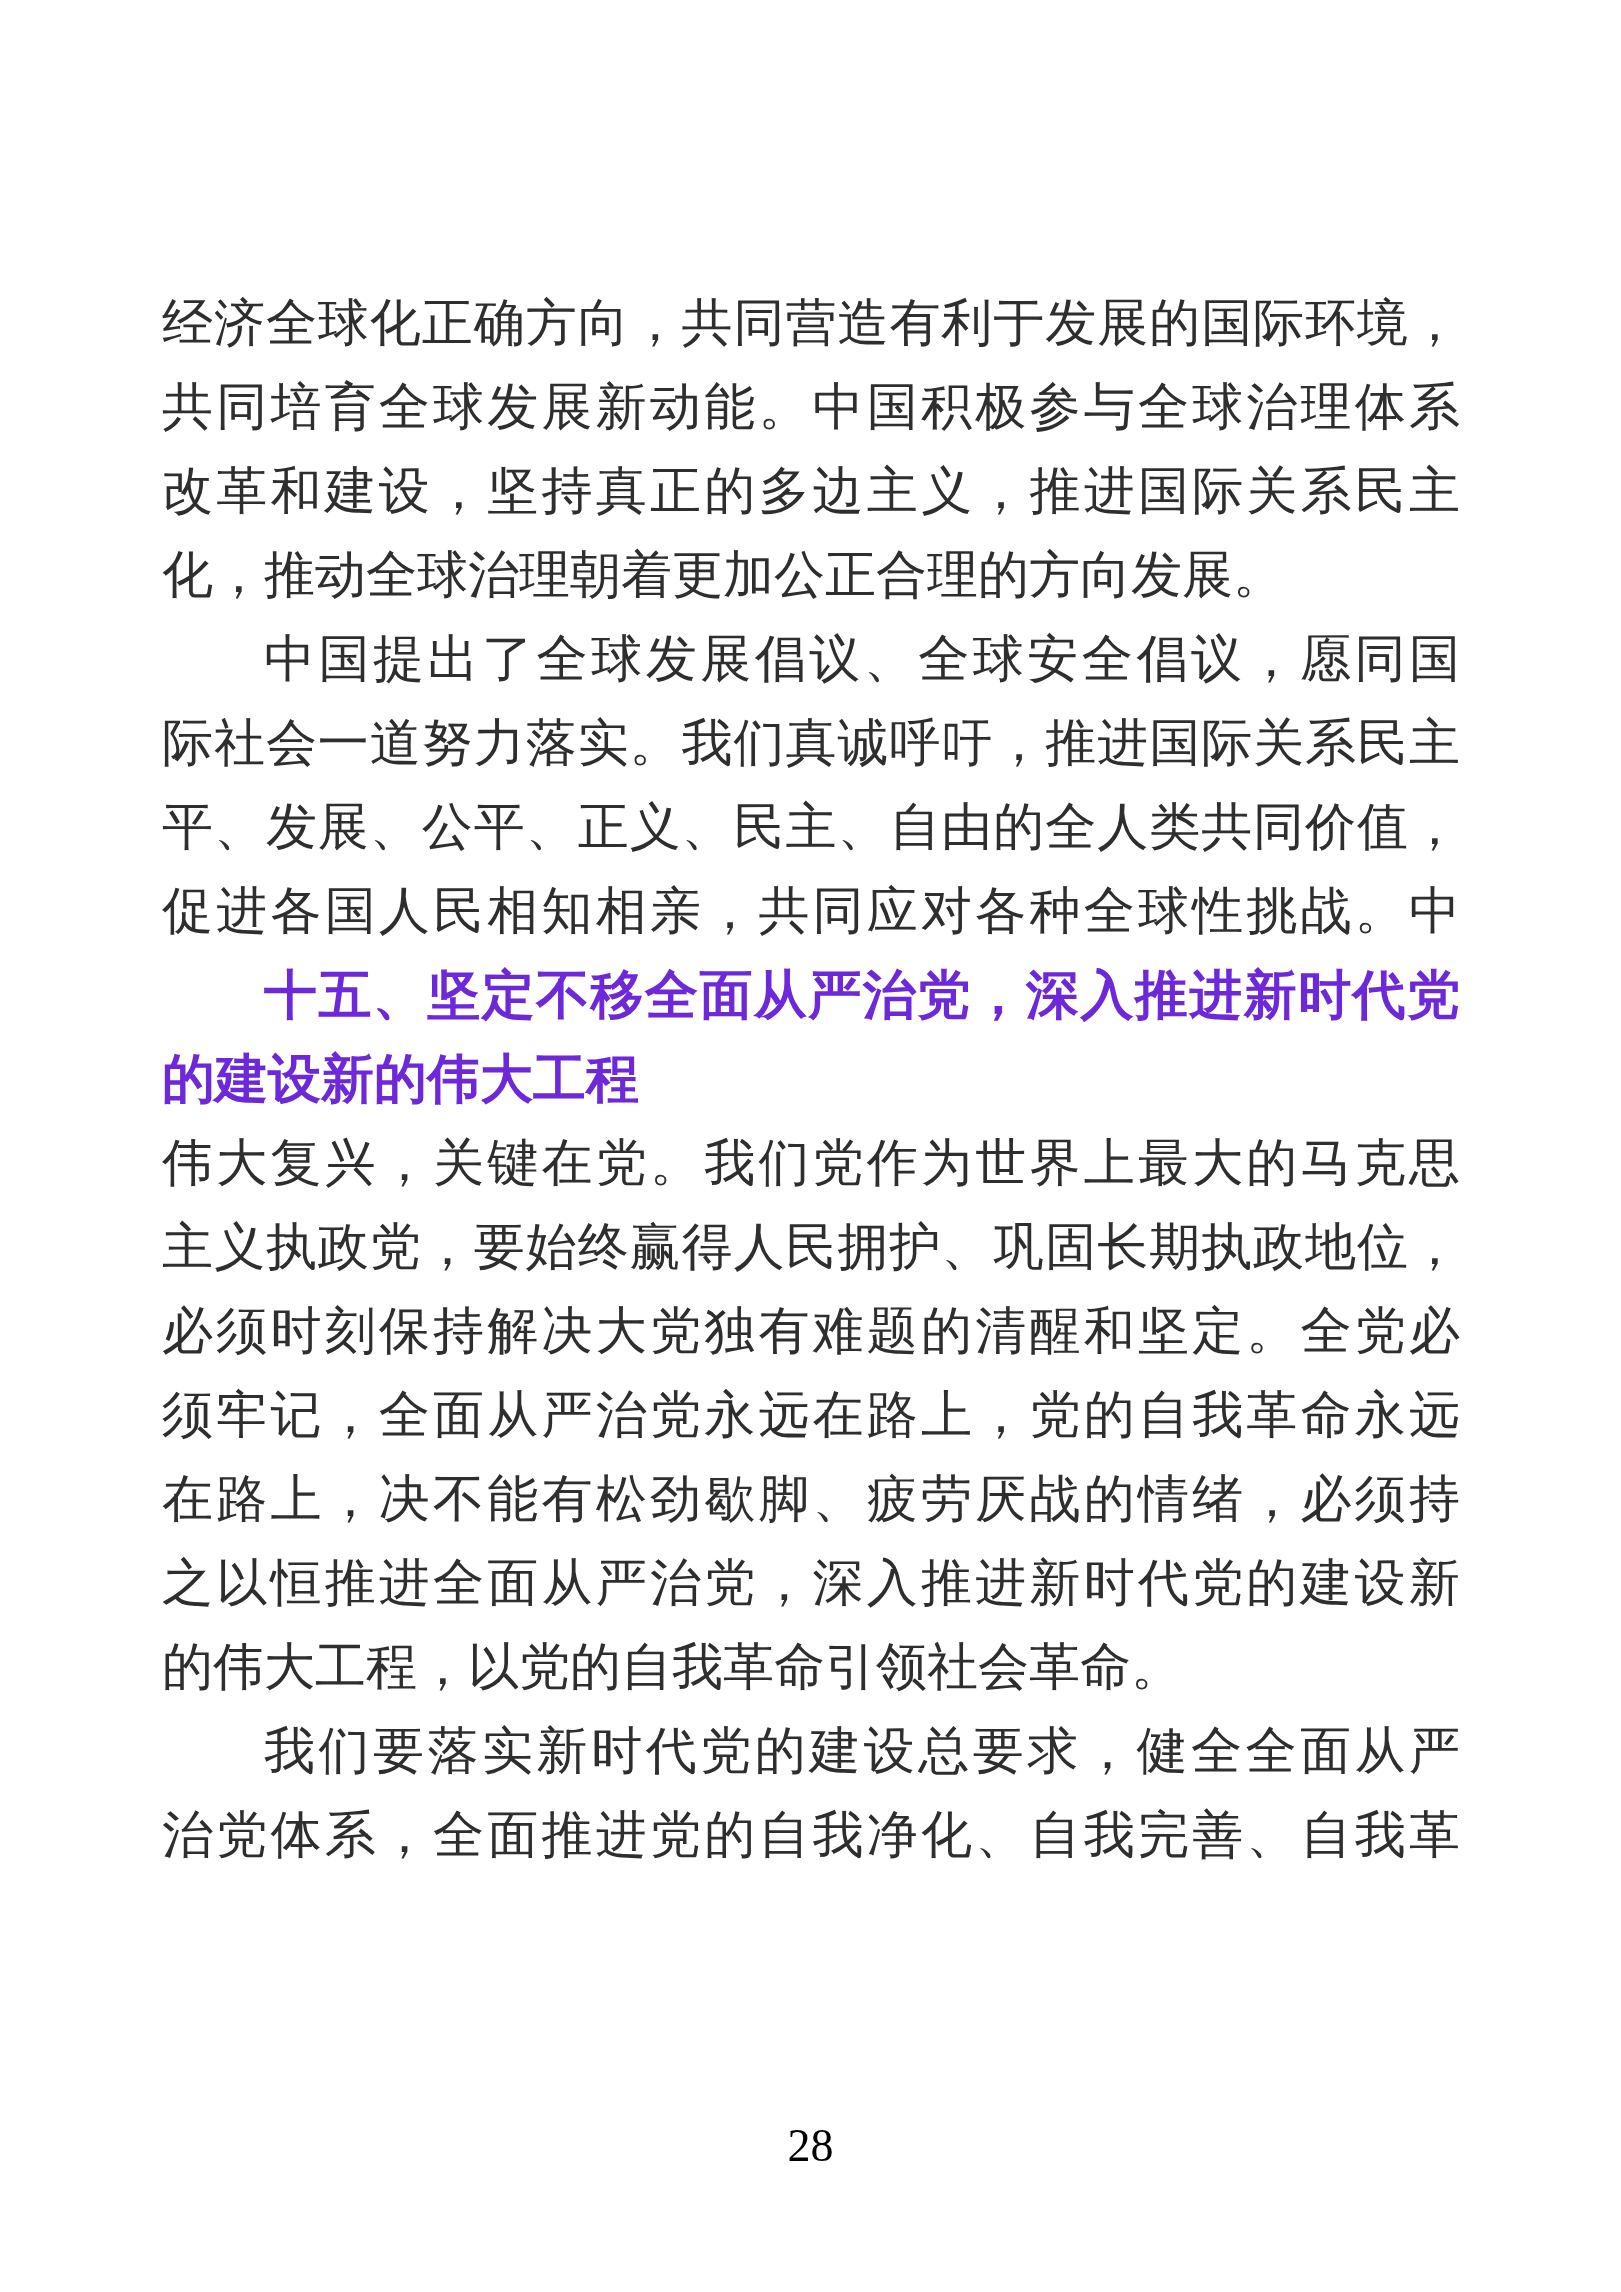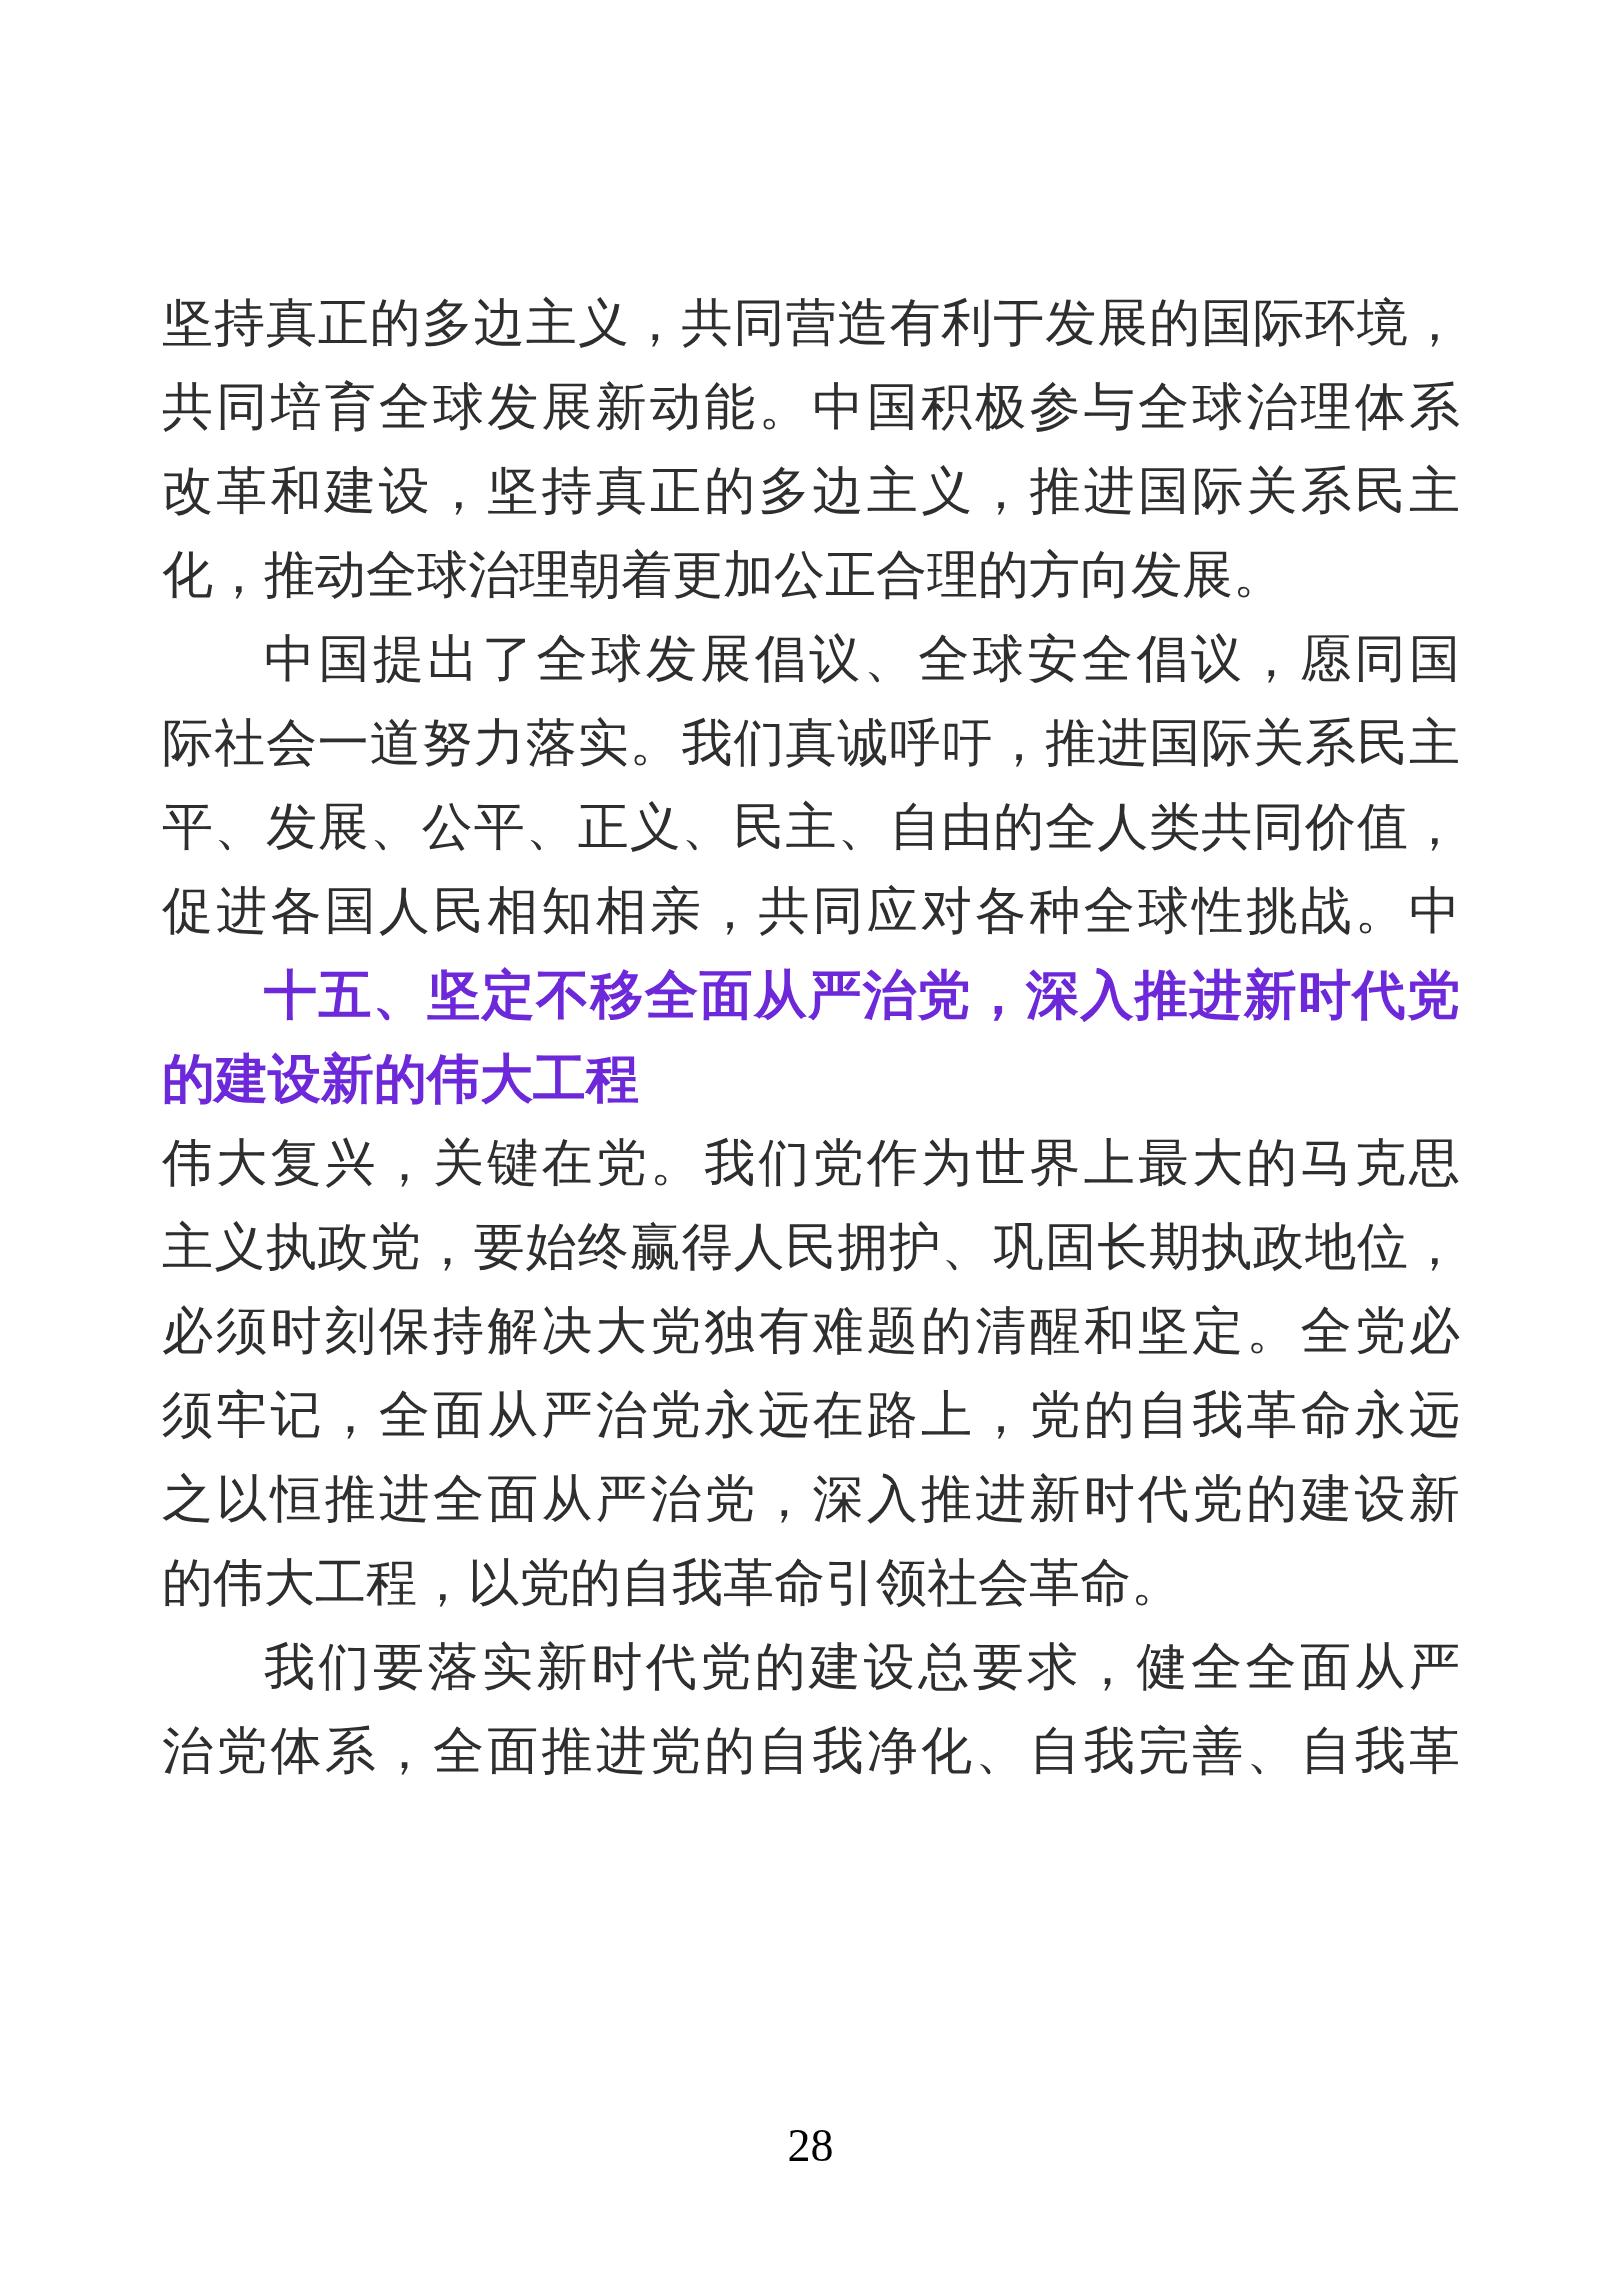--- a/index.html
+++ b/index.html
@@ -53,37 +53,38 @@
     color: #000000;
   }
 </style>
 </head>
 <body>
 
 <div class="page">
 
   <div class="text-block">
 
-    <div class="line j">坚持真正的多边主义，共同营造有利于发展的国际环境，</div>
+    <div class="line j">经济全球化正确方向，共同营造有利于发展的国际环境，</div>
     <div class="line j">共同培育全球发展新动能。中国积极参与全球治理体系</div>
     <div class="line j">改革和建设，坚持真正的多边主义，推进国际关系民主</div>
     <div class="line">化，推动全球治理朝着更加公正合理的方向发展。</div>
 
     <div class="line j indent">中国提出了全球发展倡议、全球安全倡议，愿同国</div>
     <div class="line j">际社会一道努力落实。我们真诚呼吁，推进国际关系民主</div>
     <div class="line j">平、发展、公平、正义、民主、自由的全人类共同价值，</div>
     <div class="line j">促进各国人民相知相亲，共同应对各种全球性挑战。中</div>
 
     <div class="line heading-line j indent">十五、坚定不移全面从严治党，深入推进新时代党</div>
     <div class="line heading-line">的建设新的伟大工程</div>
 
     <div class="line j">伟大复兴，关键在党。我们党作为世界上最大的马克思</div>
     <div class="line j">主义执政党，要始终赢得人民拥护、巩固长期执政地位，</div>
     <div class="line j">必须时刻保持解决大党独有难题的清醒和坚定。全党必</div>
     <div class="line j">须牢记，全面从严治党永远在路上，党的自我革命永远</div>
+    <div class="line j">在路上，决不能有松劲歇脚、疲劳厌战的情绪，必须持</div>
     <div class="line j">之以恒推进全面从严治党，深入推进新时代党的建设新</div>
     <div class="line">的伟大工程，以党的自我革命引领社会革命。</div>
 
     <div class="line j indent">我们要落实新时代党的建设总要求，健全全面从严</div>
     <div class="line j">治党体系，全面推进党的自我净化、自我完善、自我革</div>
 
   </div>
 
   <div class="page-number">28</div>
 

